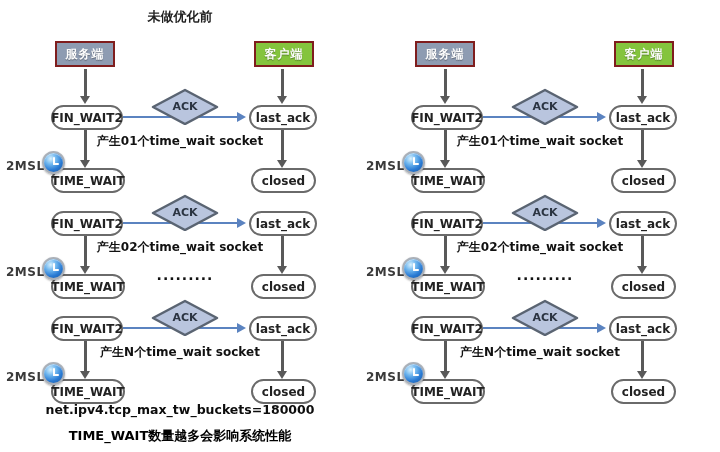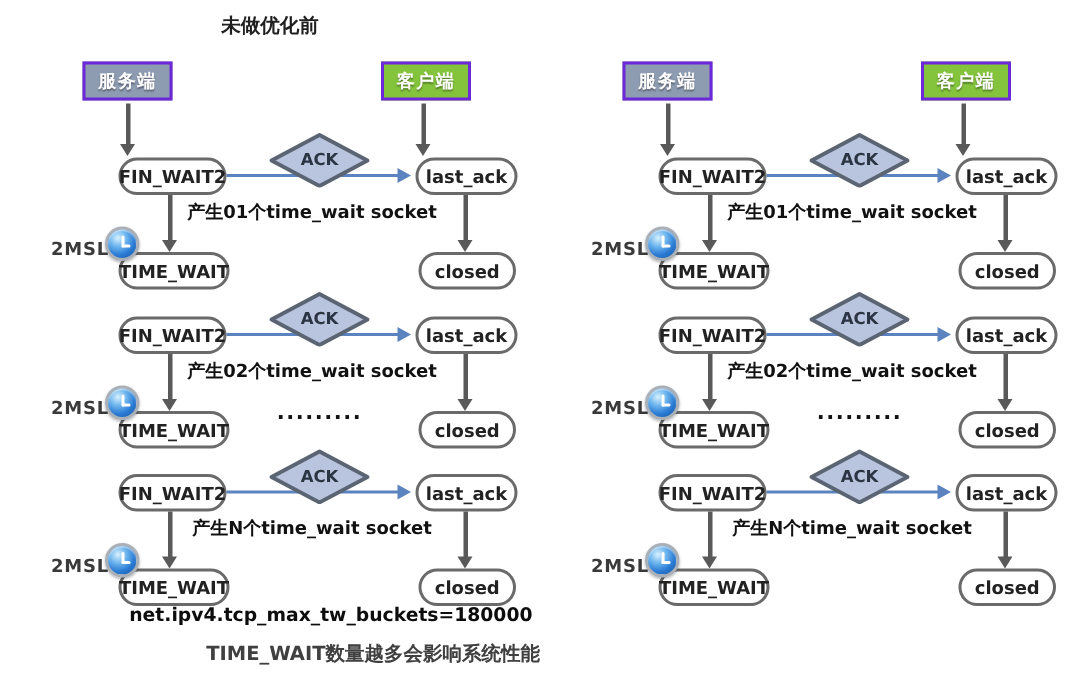--- a/index.html
+++ b/index.html
@@ -5,37 +5,37 @@
   * { margin:0; padding:0; box-sizing:border-box; }
   html,body { width:720px; height:452px; background:#ffffff;
     font-family:"DejaVu Sans","Liberation Sans",sans-serif; overflow:hidden; }
   .canvas { position:relative; width:720px; height:452px; background:#fff;padding-left:48px; }
   .panel { position:absolute; top:0; width:360px; height:452px; }
   .p0 { left:0; } .p1 { left:360px; }
 
   .dtitle { position:absolute; left:0; top:8px; width:100%; text-align:center;
     font-size:13px; font-weight:bold; color:#1f1f1f; }
 
-  .ep { position:absolute; width:60px; height:26px; border:2px solid #6d28d9;
+  .ep { position:absolute; width:60px; height:26px; border:2px solid #7f1d1d;
     display:flex; align-items:center; justify-content:center; color:#fdfdfd;
     font-weight:bold; font-size:12px; letter-spacing:1px;
     text-shadow:0 1px 1px rgba(0,0,0,.35); }
   .ep-server { left:55px; top:41px; background:#8e9cb2; }
   .ep-client { left:254px; top:41px; background:#84c43d; }
 
   .vl { position:absolute; width:3px; background:#595959; }
   .vh { position:absolute; width:0; height:0;
     border-left:5.5px solid transparent; border-right:5.5px solid transparent;
     border-top:8px solid #595959; }
   .hl-left  { left:84px;  top:69px; height:27px; }
   .hh-left  { left:80px;  top:96px; }
   .hl-right { left:281px; top:69px; height:27px; }
   .hh-right { left:277px; top:96px; }
 
-  .row { position:absolute; left:0; width:360px; height:102px;margin-left:28px; }
+  .row { position:absolute; left:0; width:360px; height:102px; }
   .r0 { top:105px; } .r1 { top:211px; } .r2 { top:316px; }
 
   .pill { position:absolute; height:25px; border:2.5px solid #6a6a6a;
     border-radius:13px; background:#fff; display:flex; align-items:center;
     justify-content:center; font-weight:bold; font-size:12px; color:#222; z-index:3; }
   .p-fw { left:51px;  top:0;    width:72px;text-align:center; }
   .p-la { left:249px; top:0;    width:68px; }
   .p-tw { left:51px;  top:63px; width:74px; }
   .p-cl { left:251px; top:63px; width:65px; }
 
@@ -66,24 +66,24 @@
     background:radial-gradient(circle at 35% 30%, #d8f1fe 0%, #6db5ee 32%, #2a7bd4 62%, #17549e 100%);
     box-shadow:0 1px 2px rgba(0,0,0,.3), inset 0 1px 1px rgba(255,255,255,.55); }
   .clock::before { content:""; position:absolute; left:8.5px; top:3.5px; width:2px;
     height:8px; background:#fff; border-radius:1px; }
   .clock::after { content:""; position:absolute; left:8.5px; top:9.5px; width:6px;
     height:2px; background:#fff; border-radius:1px; }
 
   .dots { position:absolute; left:135px; top:56px; width:100px; text-align:center;
     font-weight:bold; font-size:14px; letter-spacing:1px; color:#111; }
 
-  .config { position:absolute; left:5px; top:402px; width:350px; text-align:right;
+  .config { position:absolute; left:5px; top:402px; width:350px; text-align:center;
     font-weight:bold; font-size:12.5px; color:#0d0d0d; }
-  .caption { position:absolute; left:0; top:427px; width:360px; text-align:right;
-    font-weight:bold; font-size:13px; color:#404040; }
+  .caption { position:absolute; left:0; top:427px; width:360px; text-align:center;
+    font-weight:bold; font-size:13px; color:#000000; }
 </style>
 </head>
 <body>
 
 <div class="canvas">
 
   <section class="panel p0">
     <div class="dtitle">未做优化前</div>
 
     <div class="ep ep-server">服务端</div>

